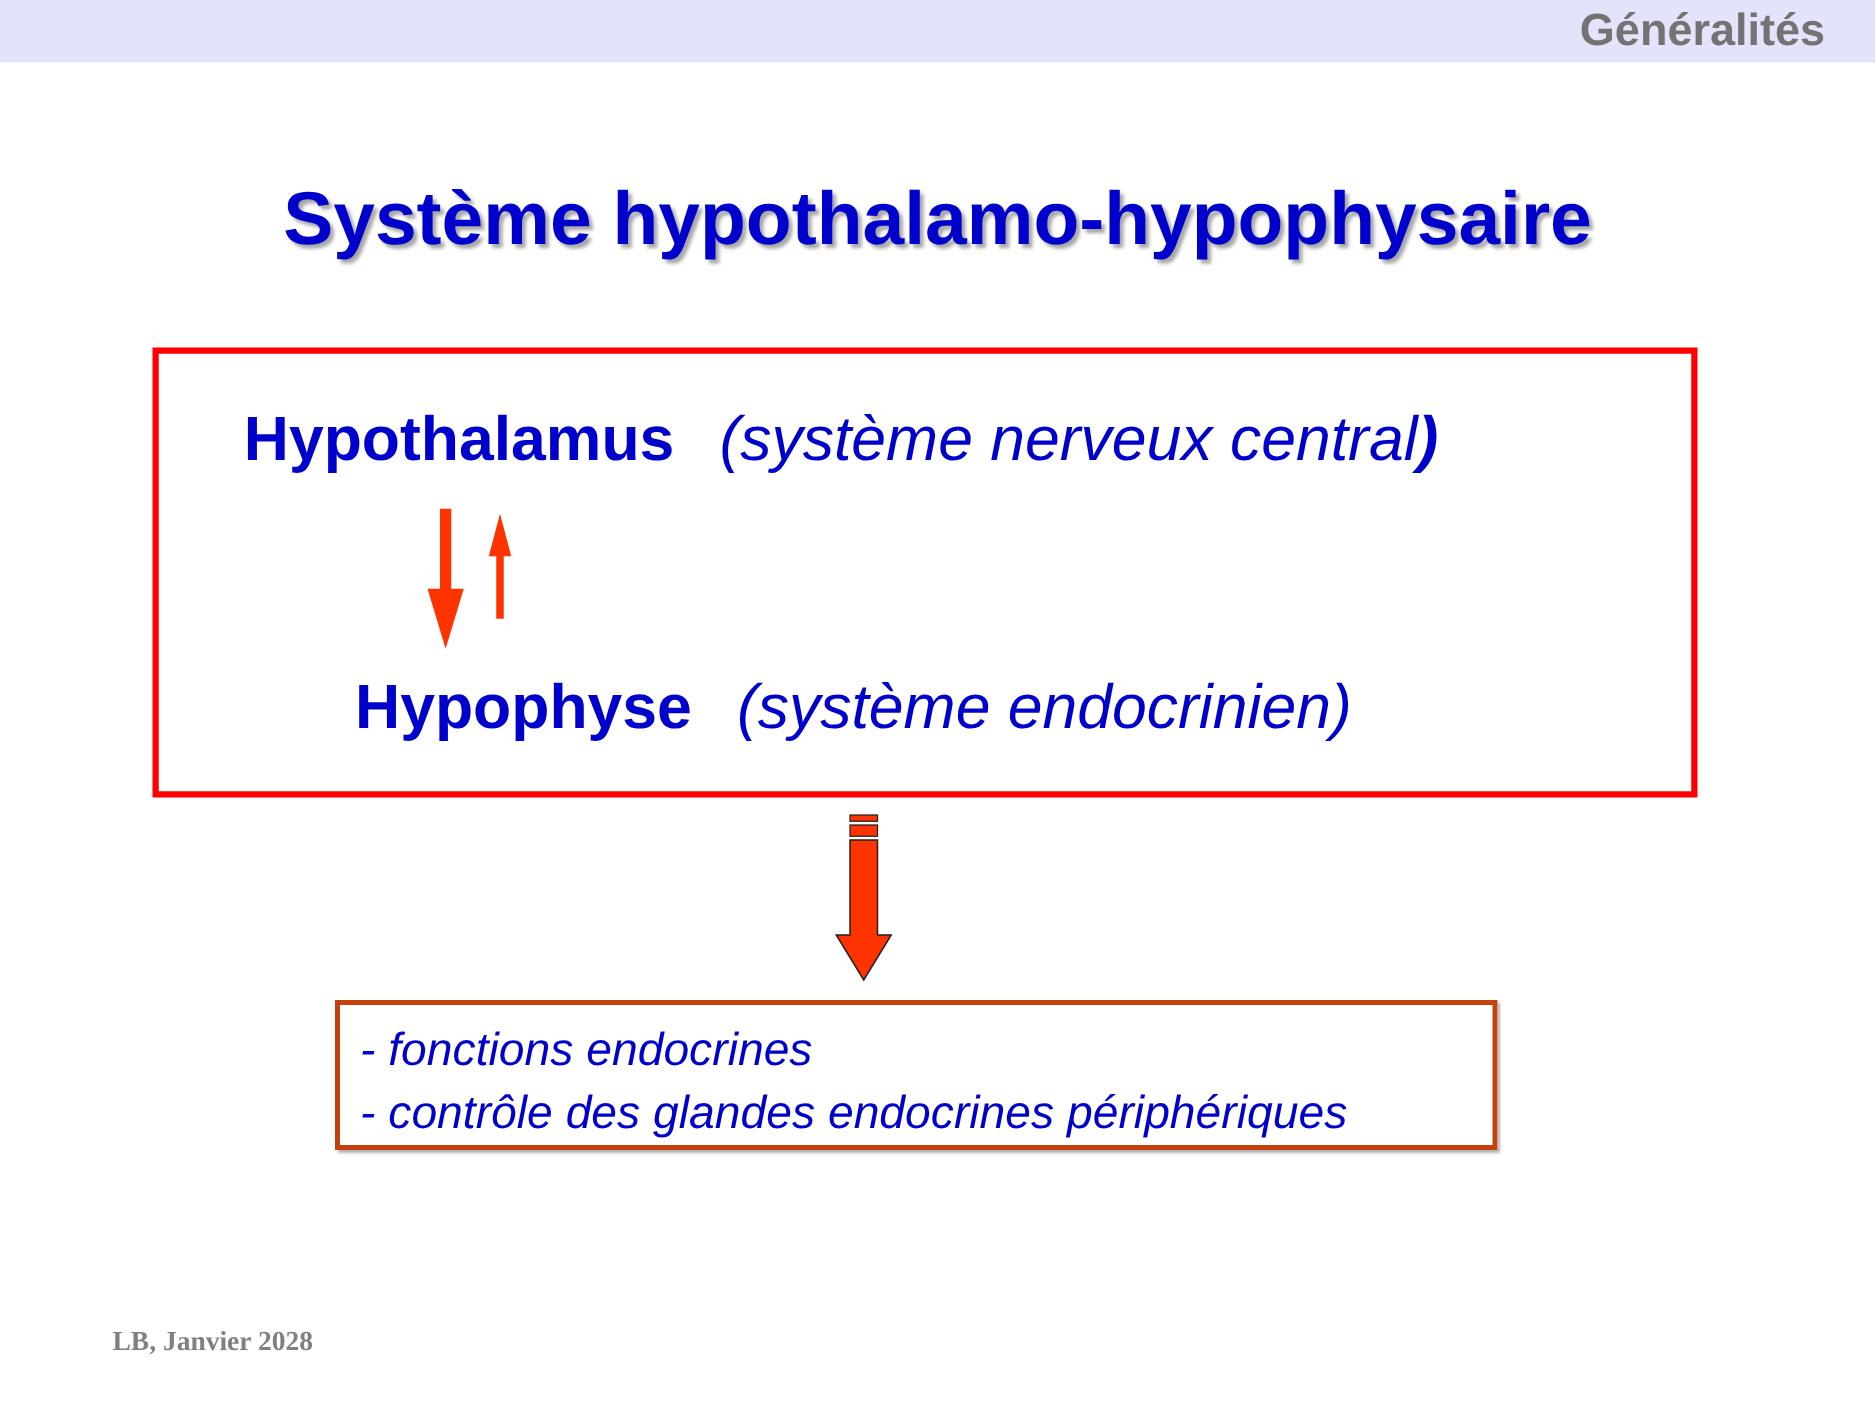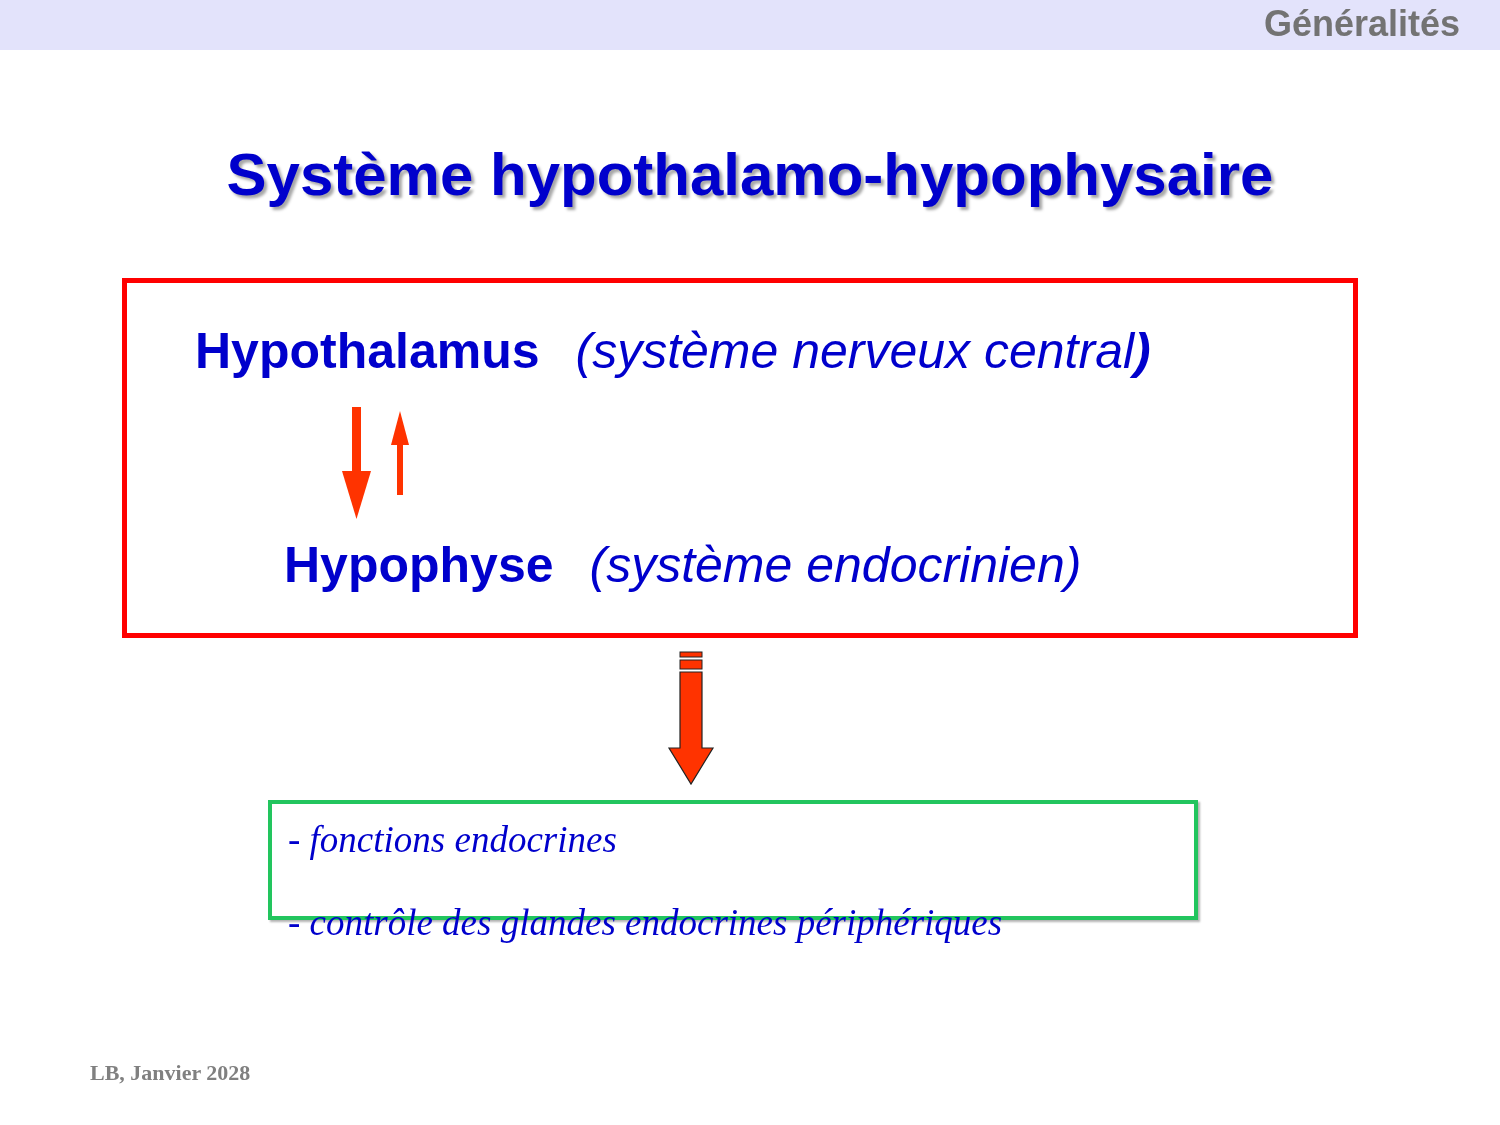--- a/index.html
+++ b/index.html
@@ -32,28 +32,28 @@
     .row .term { font-weight: bold; }
     .row .desc { font-style: italic; }
     .row-hypo { left: 68px; top: 38px; }
     .row-hypophyse { left: 157px; top: 252px; }
     .row .gap { display: inline-block; width: 36px; }
     .row .bold-paren { font-weight: bold; font-style: italic; }
     .arrows { position: absolute; left: 215px; top: 118px; width: 80px; height: 122px; }
     .big-arrow { position: absolute; left: 666px; top: 650px; width: 50px; height: 138px; }
     .result-box {
       position: absolute; left: 268px; top: 800px; width: 922px; height: 112px;
-      border: 4px solid #22c55e; box-shadow: 2px 2px 2px rgba(0,0,0,0.3); font-family: Liberation Serif, serif;
+      border: 4px solid #c2410c; box-shadow: 2px 2px 2px rgba(0,0,0,0.3);
     }
     .result-line {
       position: absolute; left: 16px; font-size: 37px; font-style: italic; color: #0000cc;
       white-space: nowrap; line-height: 44px;
     }
     .result-line.l1 { top: 14px; }
-    .result-line.l2 { top: 64px; margin-top: 33px; }
+    .result-line.l2 { top: 64px; }
     .footer {
       position: absolute; left: 90px; top: 1060px;
       font-family: "Liberation Serif", serif; font-weight: bold; font-size: 22px; color: #808080;
     }
   </style>
 </head>
 <body>
 
 <div class="topbar">
   <div class="section-label">Généralités</div>

